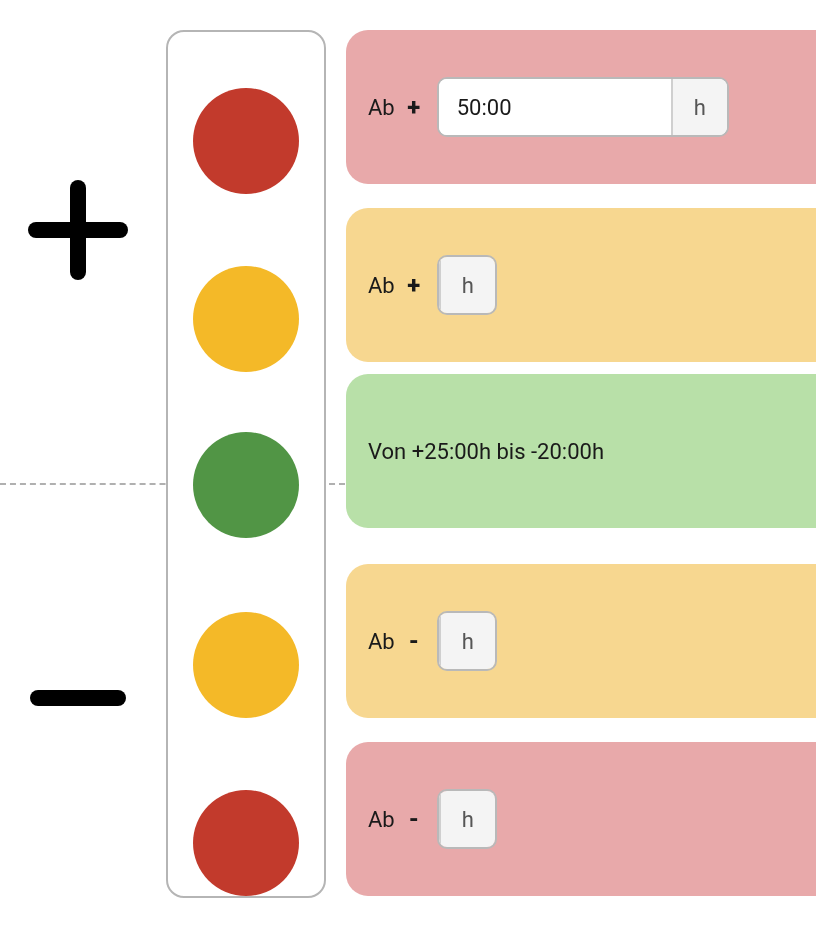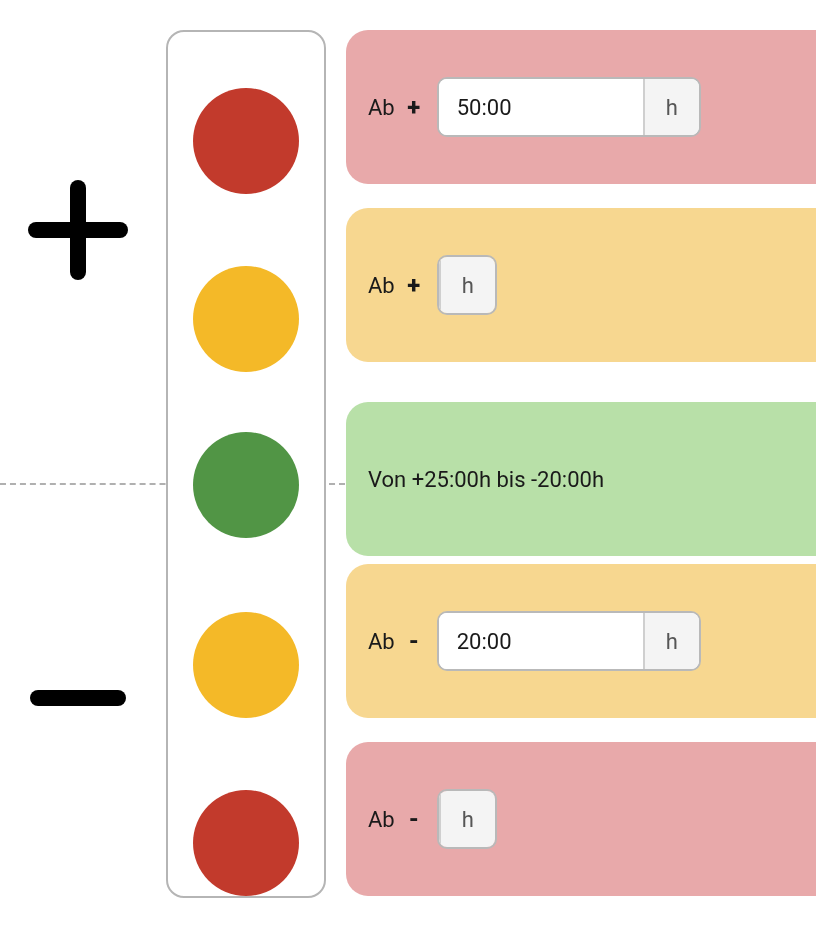--- a/index.html
+++ b/index.html
@@ -67,38 +67,38 @@
     height:154px;
     border-top-left-radius:22px;
     border-bottom-left-radius:22px;
     display:flex;
     align-items:center;
     padding-left:22px;
     font-size:22px;
   }
   .card-red-top    { top:30px;  }
   .card-yellow-top { top:208px; }
-  .card-green      { top:402px; }
+  .card-green      { top:374px; }
   .card-yellow-bot { top:564px; }
   .card-red-bot    { top:742px; }
 
   .card .label-ab { margin-right:10px; }
   .card .sign     { width:18px; text-align:center; font-weight:800; margin-right:14px; font-size:24px; }
 
   .time-wrap {
     display:flex;
     align-items:stretch;
     height:60px;
     border:2px solid #b9b9b9;
     border-radius:10px;
     overflow:hidden;
     background:#fff;
   }
   .time-input {
-    width:204px;
+    width:232px;
     border:none;
     outline:none;
     font-size:22px;
     padding:10px 18px;
     font-family:inherit;
     color:#1a1a1a;
     background:#fff;
   }
   .unit {
     width:56px;
@@ -160,21 +160,20 @@
 </div>
 
 <div class="card card-green" style="background: rgb(184, 224, 168);">
   <span class="card-green-text">Von +25:00h bis -20:00h</span>
 </div>
 
 <div class="card card-yellow-bot" style="background: rgb(247, 215, 144);">
   <span class="label-ab">Ab</span>
   <span class="sign">-</span>
   <div class="time-wrap">
-    <input class="time-input" value="20:00" style="">
     <div class="unit">h</div>
   </div>
 </div>
 
 <div class="card card-red-bot" style="background: rgb(232, 169, 170);">
   <span class="label-ab">Ab</span>
   <span class="sign">-</span>
   <div class="time-wrap">
     <div class="unit">h</div>
   </div>

